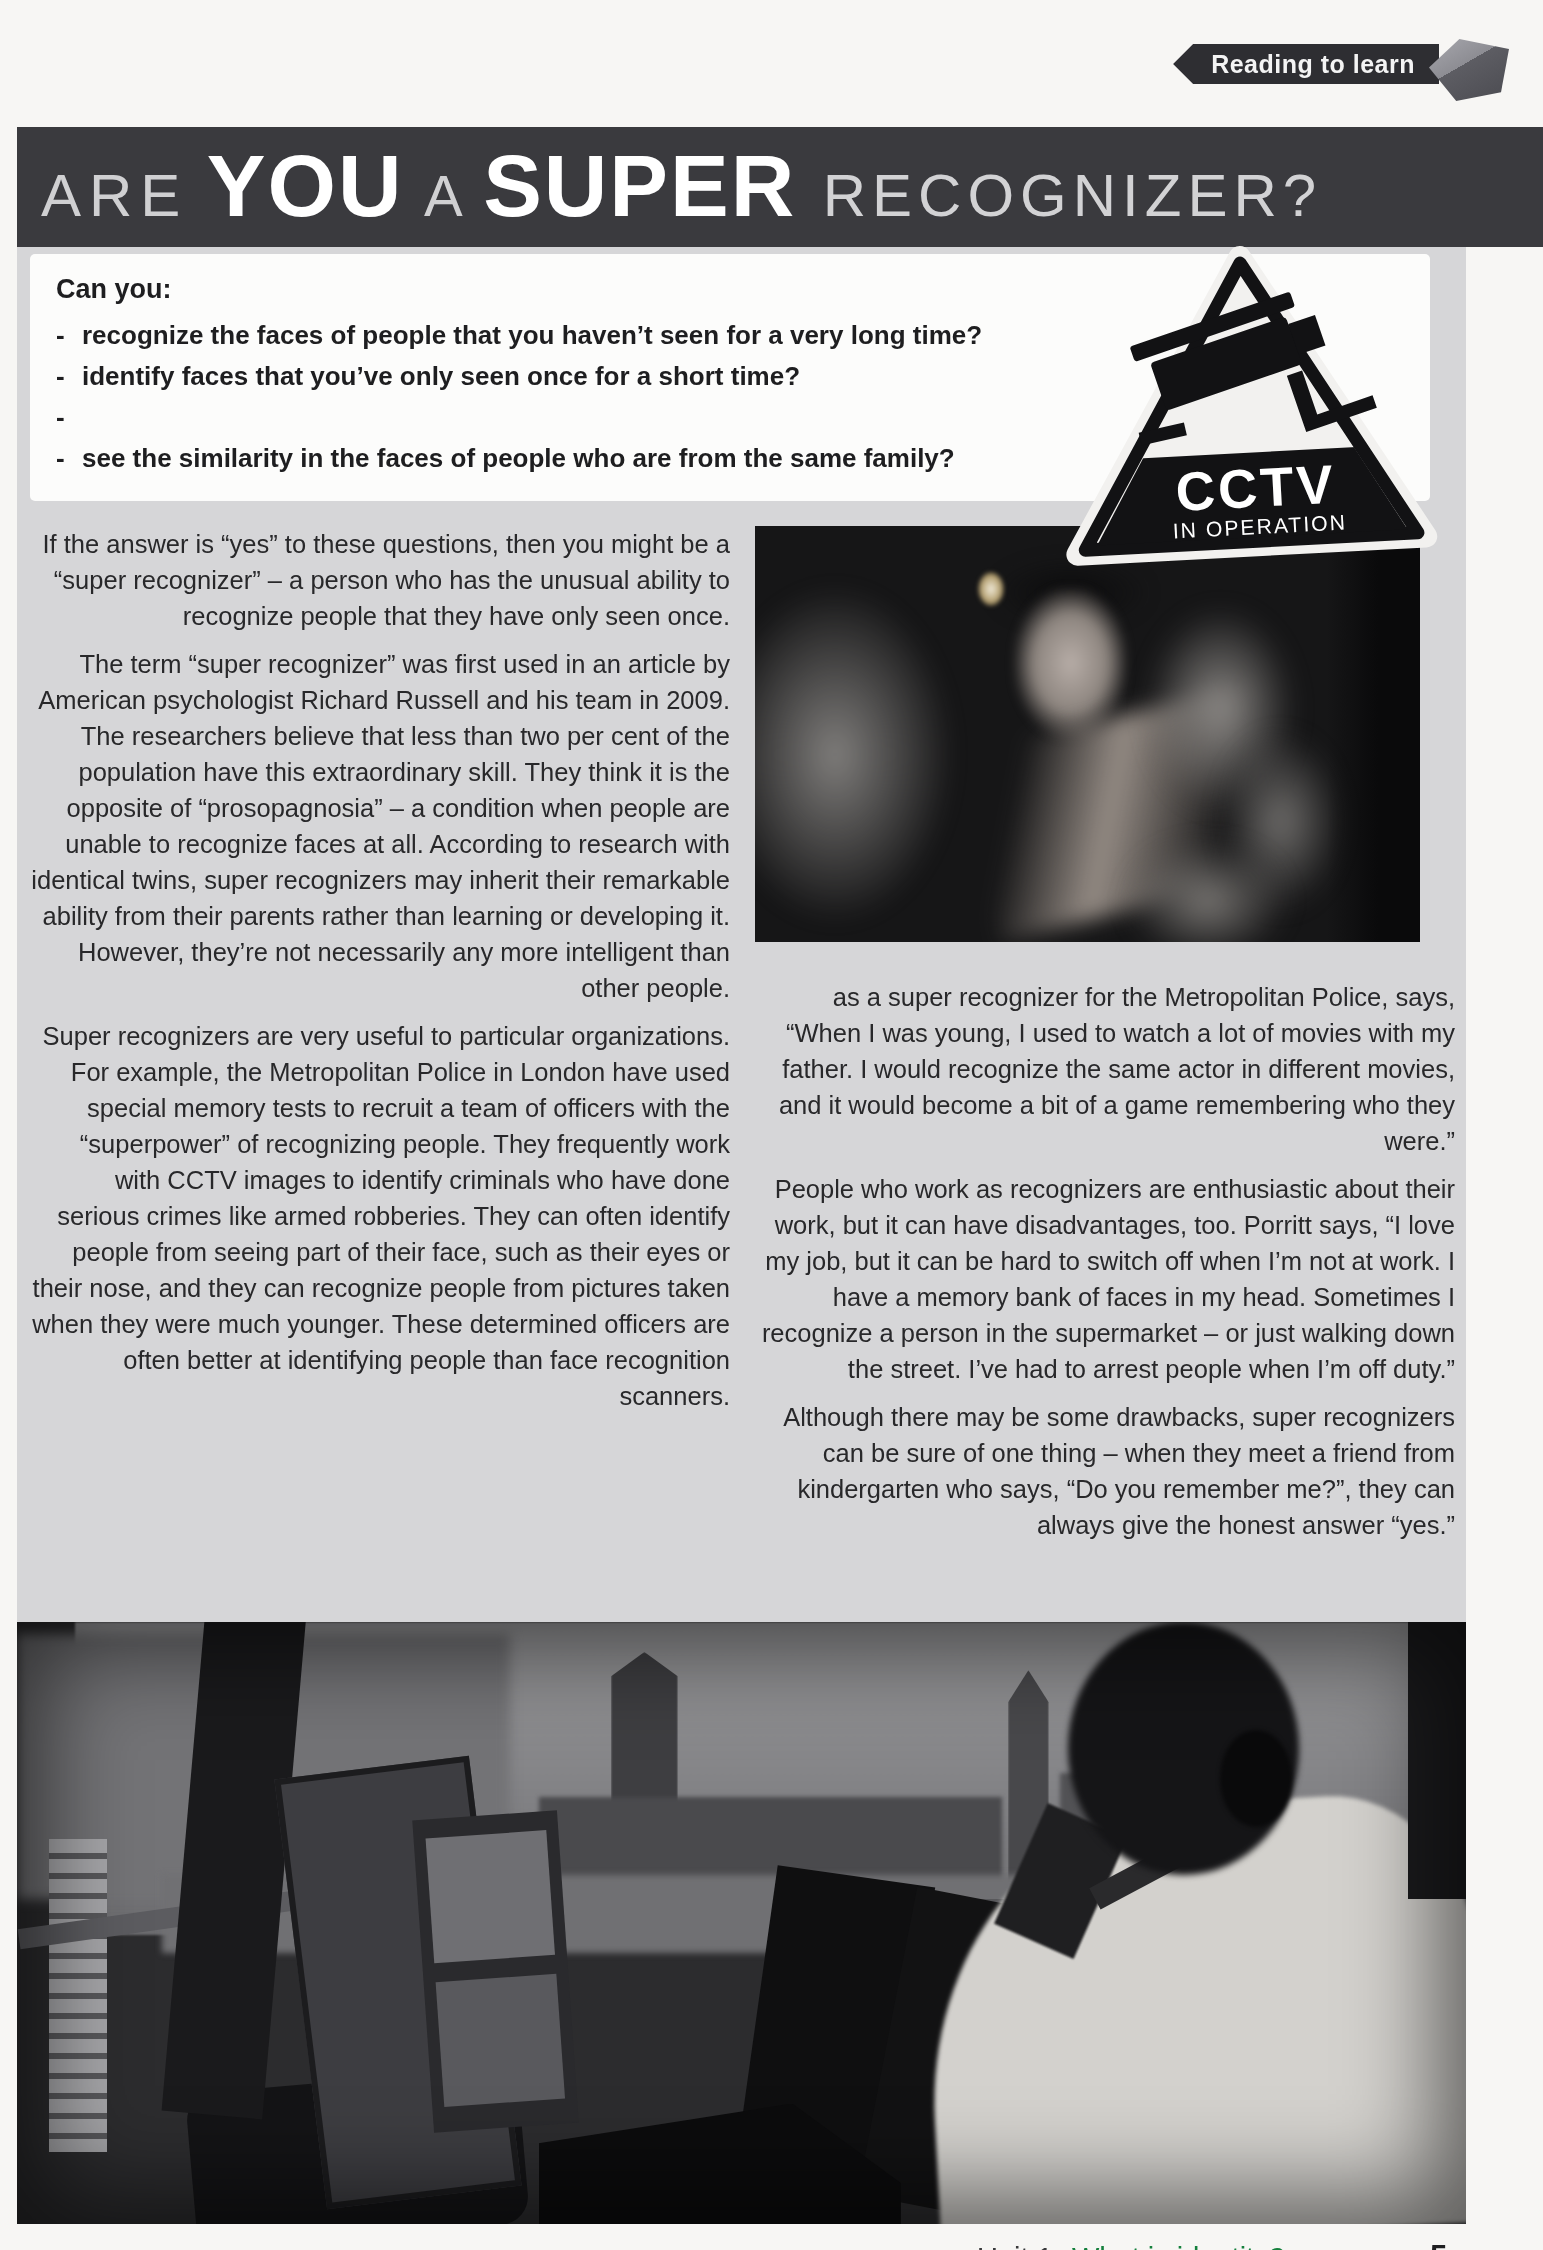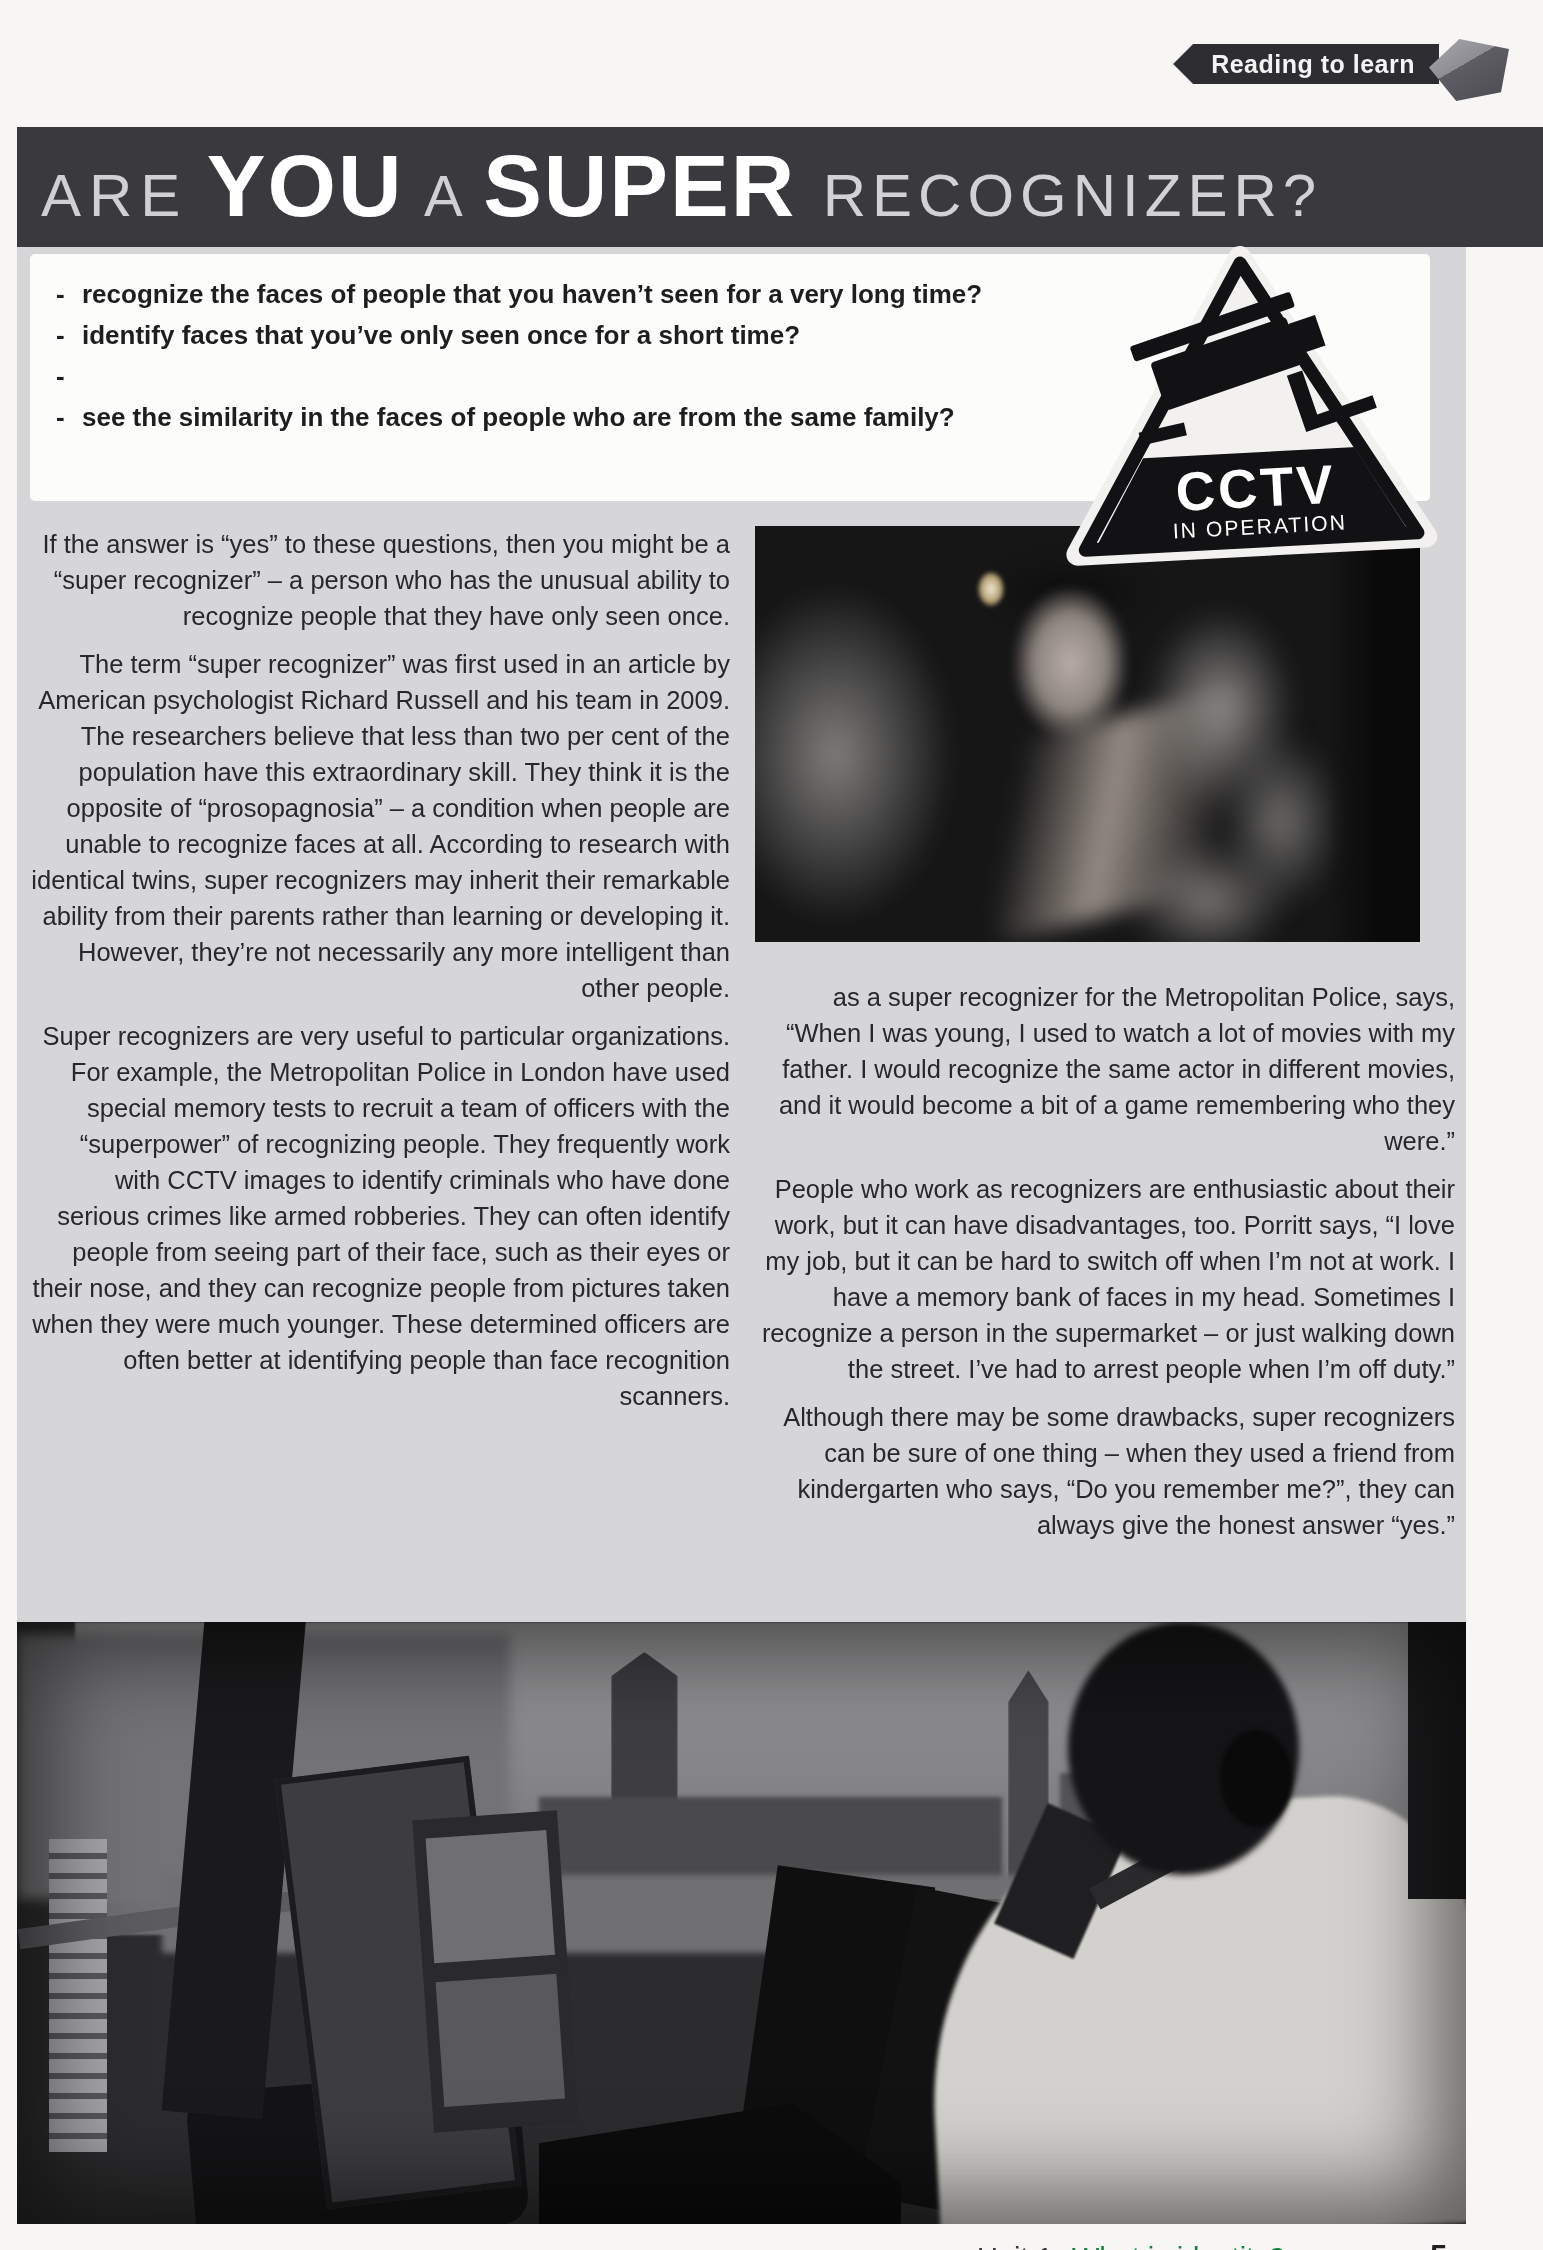--- a/index.html
+++ b/index.html
@@ -118,20 +118,21 @@
 
     <div class="banner">
       <span class="t-are">ARE</span>
       <span class="t-you">YOU</span>
       <span class="t-a">A</span>
       <span class="t-super">SUPER</span>
       <span class="t-rec">RECOGNIZER?</span>
     </div>
 
     <div class="canyou">
+      <p class="canyou-heading">Can you:</p>
       <ul class="canyou-list">
         <li>
           <span class="bullet-dash">-</span>
           <span>recognize the faces of people that you haven’t seen for a very long time?</span>
         </li>
         <li>
           <span class="bullet-dash">-</span>
           <span>identify faces that you’ve only seen once for a short time?</span>
         </li>
         <li>
@@ -180,21 +181,21 @@
 
     <div class="col col-left">
       <p>If the answer is “yes” to these questions, then you might be a “super recognizer” – a person who has the unusual ability to recognize people that they have only seen once.</p>
       <p>The term “super recognizer” was first used in an article by American psychologist Richard Russell and his team in 2009. The researchers believe that less than two per cent of the population have this extraordinary skill. They think it is the opposite of “prosopagnosia” – a condition when people are unable to recognize faces at all. According to research with identical twins, super recognizers may inherit their remarkable ability from their parents rather than learning or developing it. However, they’re not necessarily any more intelligent than other people.</p>
       <p>Super recognizers are very useful to particular organizations. For example, the Metropolitan Police in London have used special memory tests to recruit a team of officers with the “superpower” of recognizing people. They frequently work with CCTV images to identify criminals who have done serious crimes like armed robberies. They can often identify people from seeing part of their face, such as their eyes or their nose, and they can recognize people from pictures taken when they were much younger. These determined officers are often better at identifying people than face recognition scanners.</p>
     </div>
 
     <div class="col col-right">
       <p>as a super recognizer for the Metropolitan Police, says, “When I was young, I used to watch a lot of movies with my father. I would recognize the same actor in different movies, and it would become a bit of a game remembering who they were.”</p>
       <p>People who work as recognizers are enthusiastic about their work, but it can have disadvantages, too. Porritt says, “I love my job, but it can be hard to switch off when I’m not at work. I have a memory bank of faces in my head. Sometimes I recognize a person in the supermarket – or just walking down the street. I’ve had to arrest people when I’m off duty.”</p>
-      <p>Although there may be some drawbacks, super recognizers can be sure of one thing – when they used a friend from kindergarten who says, “Do you remember me?”, they can always give the honest answer “yes.”</p>
+      <p>Although there may be some drawbacks, super recognizers can be sure of one thing – when they meet a friend from kindergarten who says, “Do you remember me?”, they can always give the honest answer “yes.”</p>
     </div>
 
     <div class="photo-bottom">
       <div class="pb pb-sky"></div>
       <div class="pb pb-haze"></div>
       <div class="pb pb-victoria"></div>
       <div class="pb pb-westminster"></div>
       <div class="pb pb-bigben"></div>
       <div class="pb pb-right-bldg"></div>
       <div class="pb pb-river"></div>

